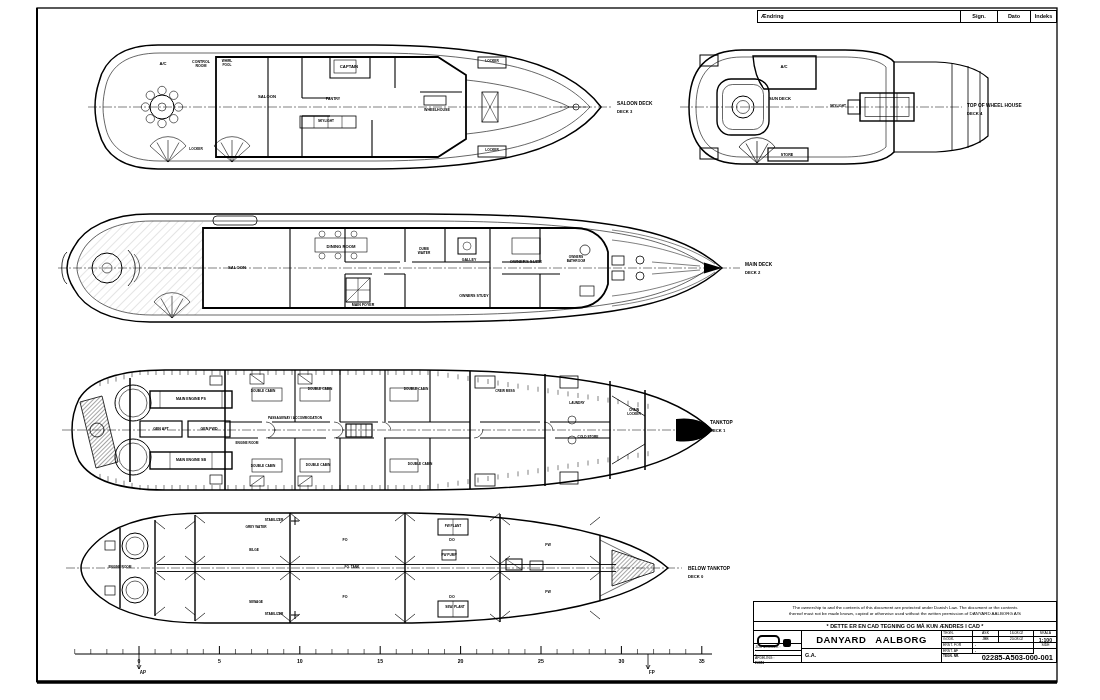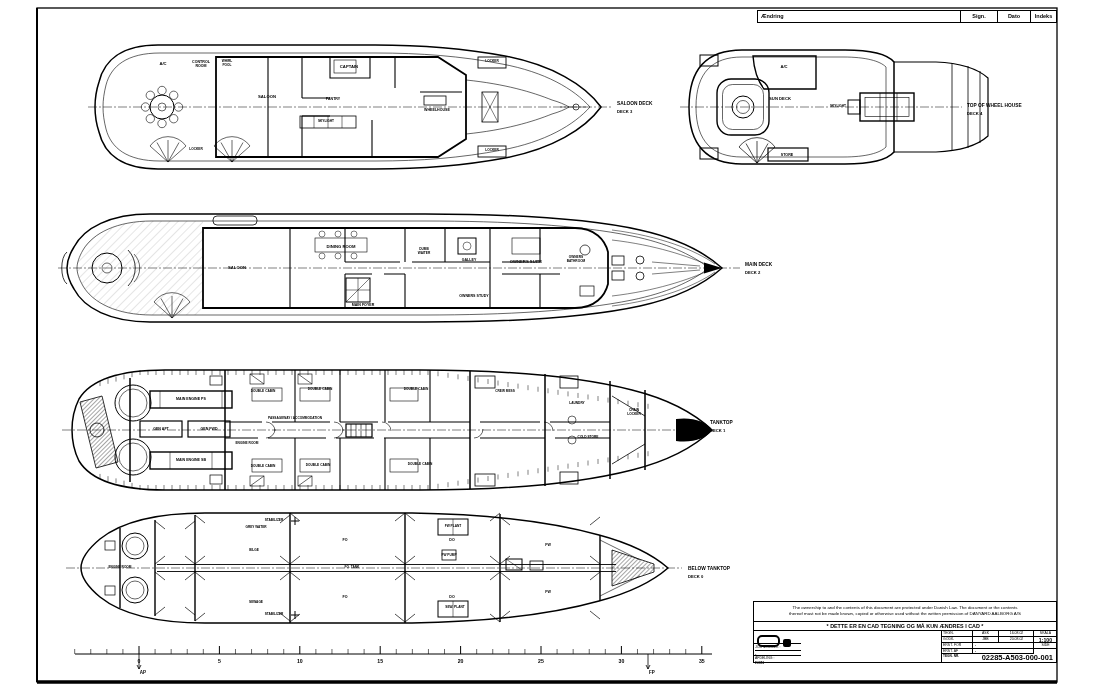--- a/index.html
+++ b/index.html
@@ -533,20 +533,24 @@
         <span class="logo-pill"></span><span class="logo-dot"></span>
       </div>
       <div class="abs tinylab" style="left:1px;top:14px;">JOB NUMMER :</div>
       <div class="abs" style="left:1px;top:19px;width:46px;border-top:1px solid #000;font-size:4px;font-weight:bold;">-</div>
       <div class="abs" style="left:0;top:24px;width:47px;border-top:1px solid #000;">
         <div class="tinylab" style="padding-left:1px;">AFDELING :</div>
         <div style="font-size:4px;font-weight:bold;padding-left:1px;">KON</div>
       </div>
     </div>
 
+    <div class="abs" style="left:47px;top:29px;width:140px;height:31px;border-left:1px solid #000;">
+      <div class="abs cell" style="left:0;top:0;width:139px;height:18px;font-size:9.5px;font-weight:bold;text-align:center;line-height:18px;letter-spacing:0.5px;white-space:pre;">DANYARD   AALBORG</div>
+      <div class="abs" style="left:3px;top:21px;font-size:5.5px;font-weight:bold;">G.A.</div>
+    </div>
 
     <div class="abs" style="left:187px;top:29px;width:92px;height:31px;border-left:1px solid #000;">
       <div class="abs cell tinylab" style="left:0;top:0;width:30px;height:6px;padding-left:1px;">TEGN.</div>
       <div class="abs cell tinylab" style="left:30px;top:0;width:26px;height:6px;border-left:1px solid #000;text-align:center;">ASK</div>
       <div class="abs cell tinylab" style="left:56px;top:0;width:36px;height:6px;border-left:1px solid #000;text-align:center;">16.08.02</div>
       <div class="abs cell tinylab" style="left:0;top:6px;width:30px;height:6px;padding-left:1px;">GODK.</div>
       <div class="abs cell tinylab" style="left:30px;top:6px;width:26px;height:6px;border-left:1px solid #000;text-align:center;">JBB</div>
       <div class="abs cell tinylab" style="left:56px;top:6px;width:36px;height:6px;border-left:1px solid #000;text-align:center;">20.08.02</div>
       <div class="abs cell tinylab" style="left:0;top:12px;width:30px;height:5.5px;padding-left:1px;">ERST. FOR</div>
       <div class="abs cell tinylab" style="left:30px;top:12px;width:62px;height:5.5px;border-left:1px solid #000;padding-left:2px;">-</div>

